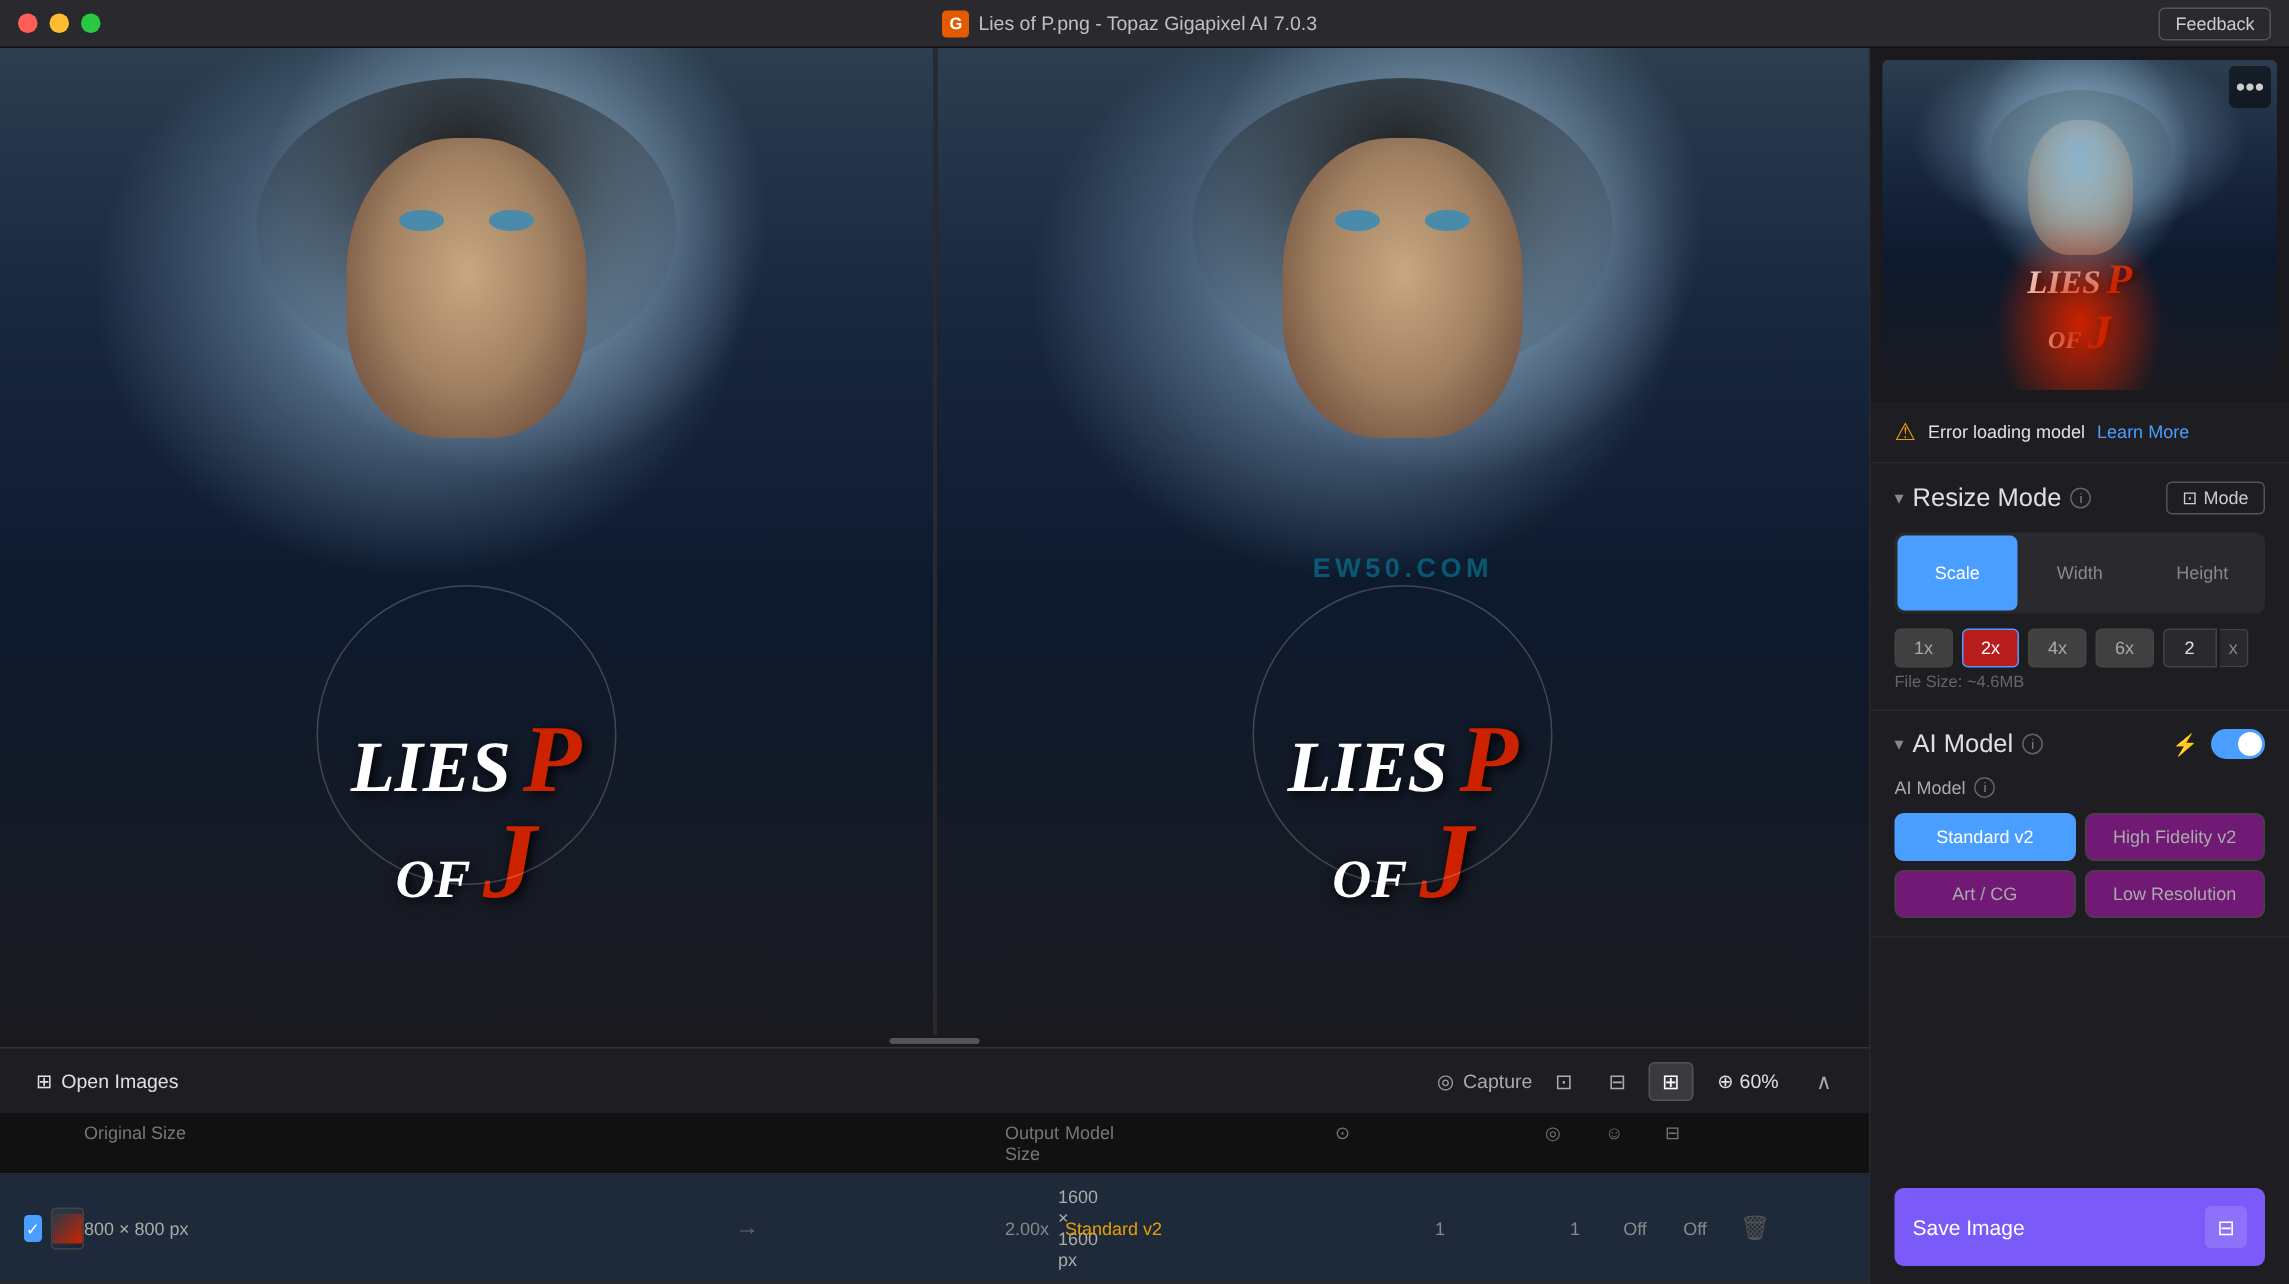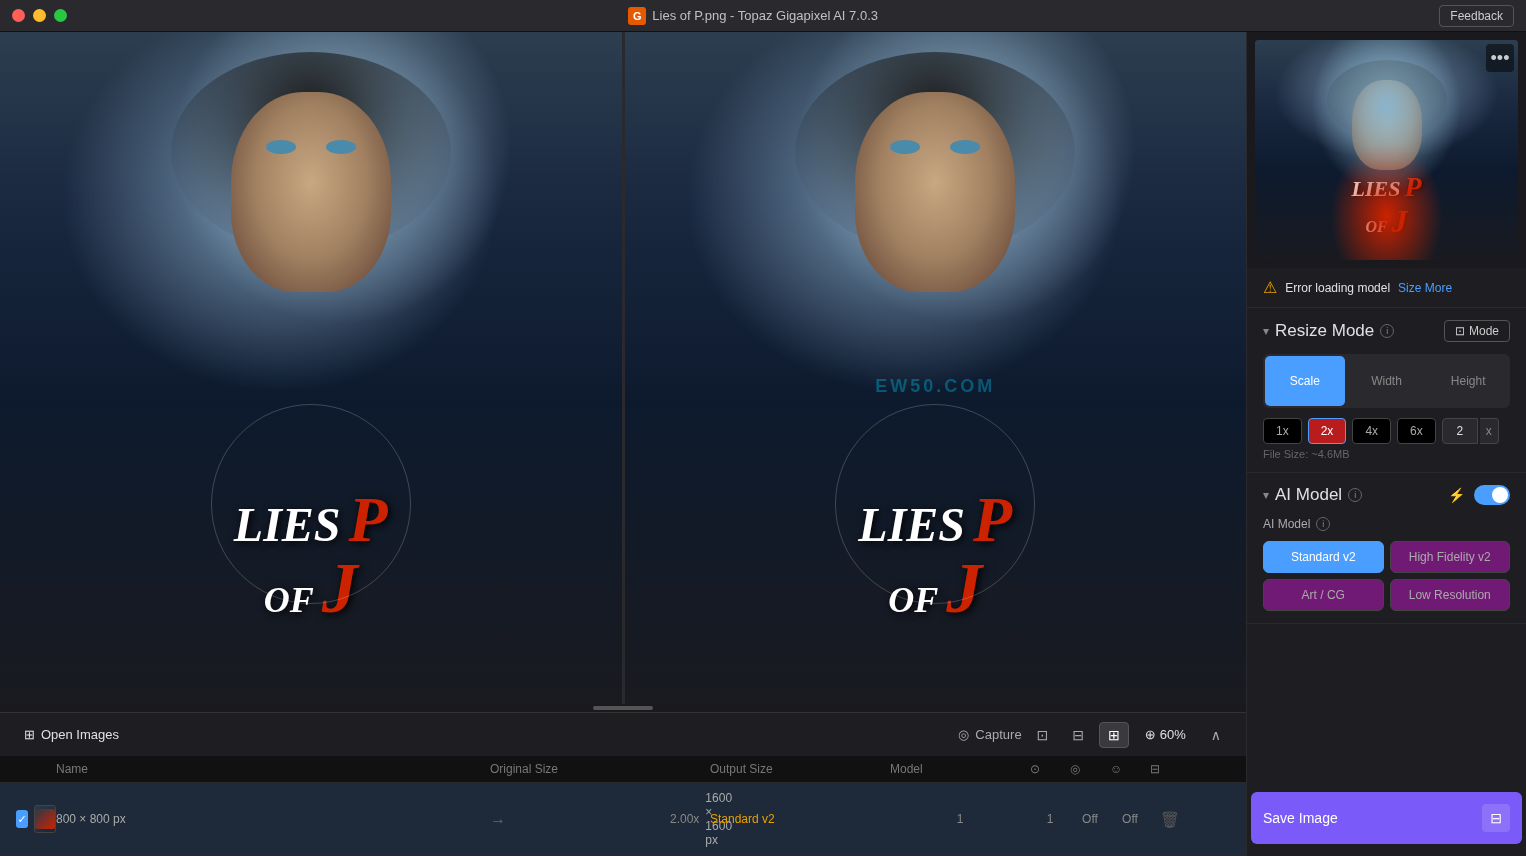--- a/index.html
+++ b/index.html
@@ -348,21 +348,21 @@
     }
 
     
     .scale-options {
       display: flex;
       gap: 6px;
       margin-top: 10px;
       align-items: center;
     }
     .scale-opt-btn {
-      background: #000000; border: 1px solid #444;
+      background: #404040; border: 1px solid #444;
       color: #aaa; padding: 5px 12px; border-radius: 4px;
       cursor: pointer; font-size: 12px;
     }
     .scale-opt-btn.active { background: #b91c1c; border-color: #4a9eff; color: white; }
     .scale-input-group {
       display: flex; align-items: center; gap: 2px;
     }
     .scale-input {
       width: 36px; background: #2a2a2e; border: 1px solid #444;
       color: #e0e0e0; padding: 5px 6px; border-radius: 4px 0 0 4px;
@@ -395,21 +395,21 @@
       text-align: center;
     }
     .model-btn.active {
       background: #4a9eff;
       border-color: #4a9eff;
       color: white;
     }
 
     
     .save-section {
-      padding: 12px 4px;
+      padding: 12px 16px;
       margin-top: auto;
     }
     .save-btn {
       width: 100%;
       background: #7a5af8;
       border: none;
       color: white;
       padding: 12px;
       border-radius: 6px;
       font-size: 14px;
@@ -529,21 +529,20 @@
       </div>
       <div class="zoom-display">
         <span>⊕</span>
         <span>60%</span>
       </div>
       <button class="toolbar-icon-btn">∧</button>
     </div>
 
     <div class="file-list-header">
       <div></div>
-      <div>Name</div>
       <div>Original Size</div>
       <div></div>
       <div>Output Size</div>
       <div>Model</div>
       <div>⊙</div>
       <div>◎</div>
       <div>☺</div>
       <div>⊟</div>
       <div></div>
     </div>
@@ -590,21 +589,21 @@
             <span style="font-size:32px;color:#cc2200;font-family:Georgia,serif;font-style:italic;font-weight:900;text-shadow:1px 1px 4px #000;">J</span>
           </div>
         </div>
       </div>
       <button class="thumb-more-btn">•••</button>
     </div>
 
     <div class="error-banner">
       <span class="warn-icon">⚠</span>
       <span class="error-text">Error loading model</span>
-      <a class="learn-more" href="#">Size More</a>
+      <a class="learn-more" href="#">Learn More</a>
     </div>
 
     <div class="section">
       <div class="section-header">
         <div class="section-title-group">
           <span class="section-chevron">▾</span>
           <span class="section-title">Resize Mode</span>
           <div class="info-icon">i</div>
         </div>
         <div class="section-right">

